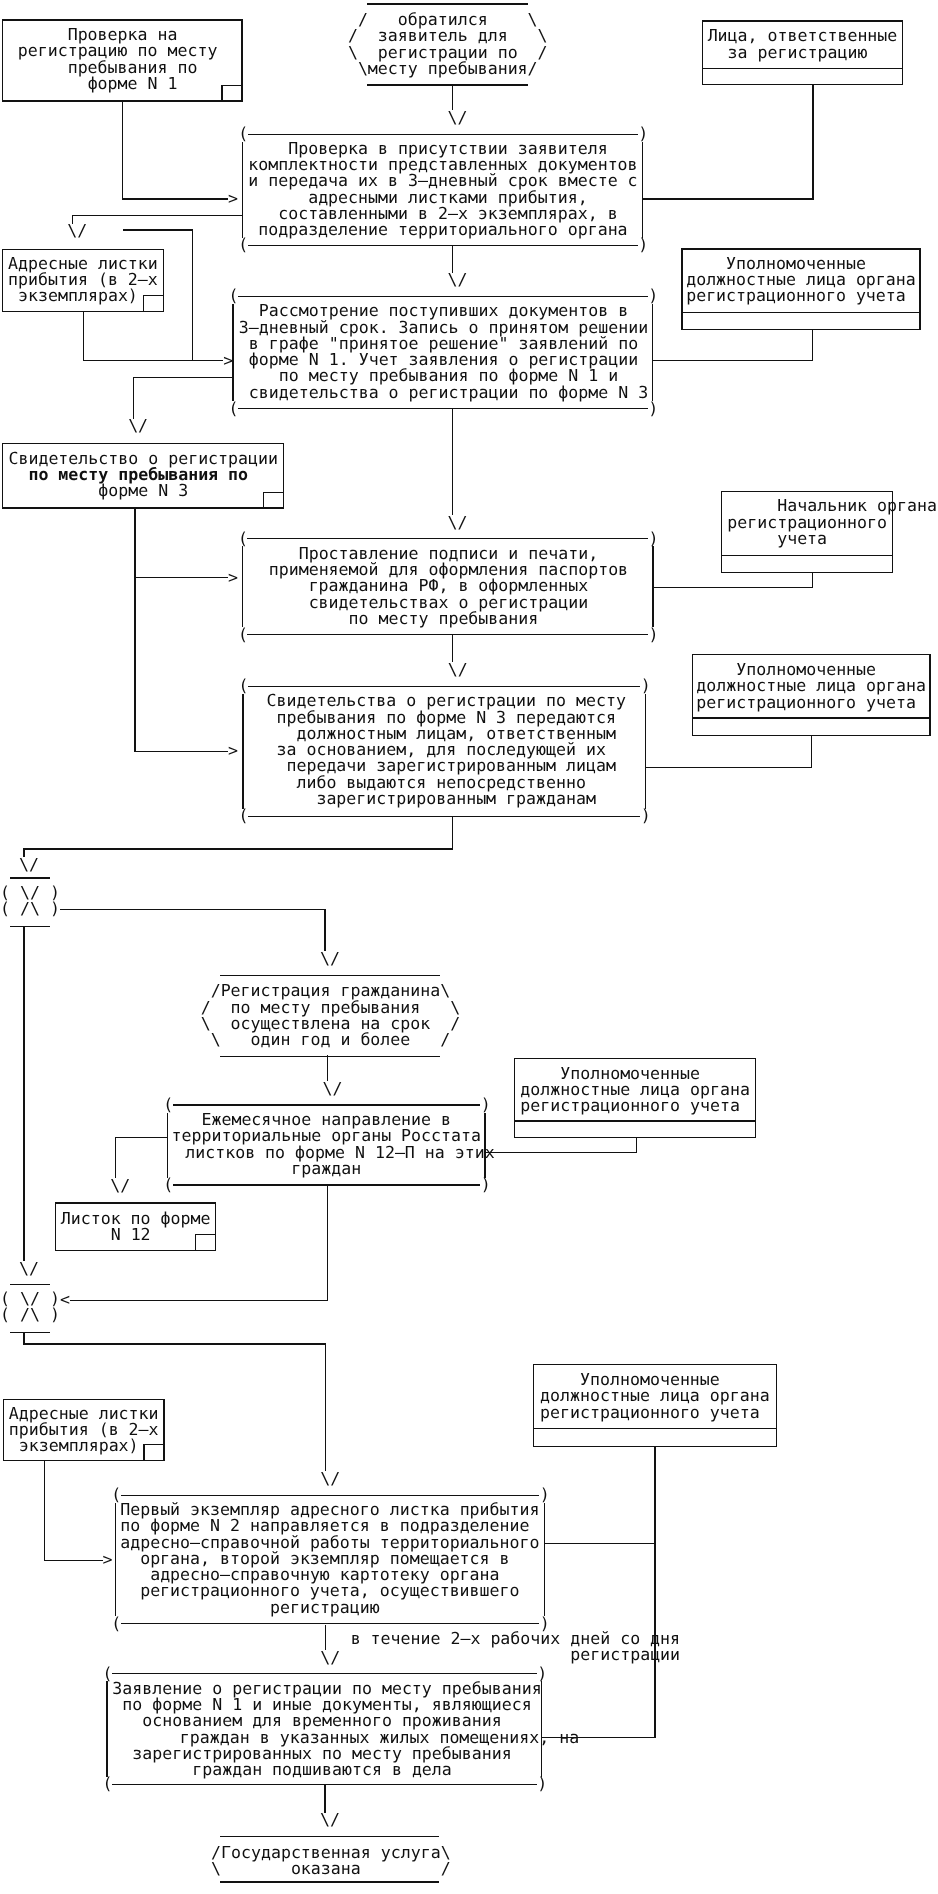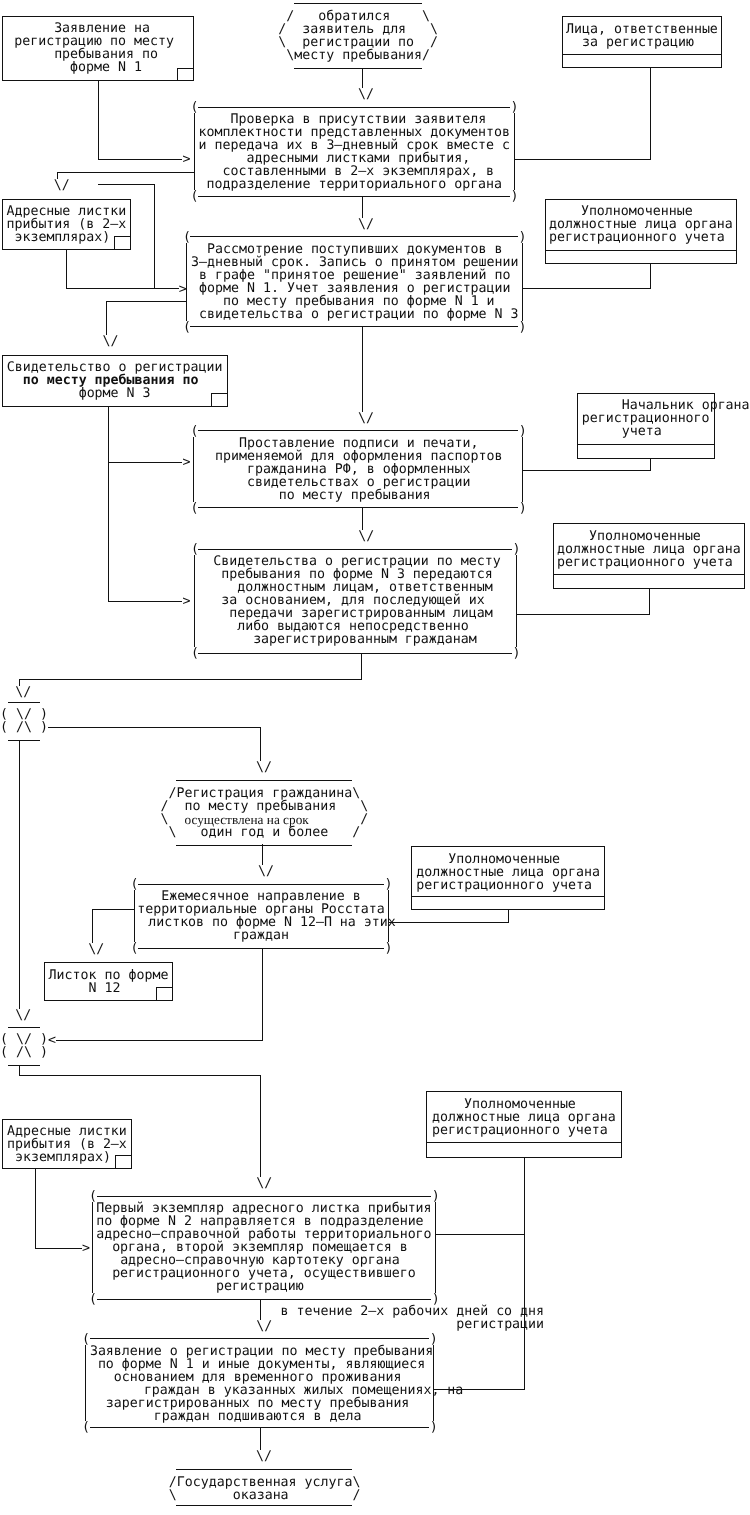--- a/index.html
+++ b/index.html
@@ -164,21 +164,21 @@
       <div class="glyph" style="left: 15.2px; top: 1008.5px;">\/</div>
       <div class="glyph" style="left: 258px; top: 864.6px;">\/</div>
       <div class="glyph" style="left: 88.2px; top: 942.5px;">\/</div>
       <div class="glyph" style="left: 48.1px; top: 1034.4px;">&lt;</div>
       <div class="glyph" style="left: 256.3px; top: 1176.8px;">\/</div>
       <div class="glyph" style="left: 82px; top: 1242.3px;">&gt;</div>
       <div class="glyph" style="left: 256.3px; top: 1319.6px;">\/</div>
       <div class="glyph" style="left: 256px; top: 1450px;">\/</div>
     </div>
   <div id="texts">
-      <div class="txt" style="left: 54.14px; top: 22.1px;">Заявление на</div>
+      <div class="txt" style="left: 54.14px; top: 22.1px;">Проверка на</div>
       <div class="txt" style="left: 14.2px; top: 35.1px;">регистрацию по месту</div>
       <div class="txt" style="left: 54.14px; top: 48.1px;">пребывания по</div>
       <div class="txt" style="left: 70.11px; top: 61.1px;">форме N 1</div>
       <div class="txt" style="left: 6.45px; top: 205.4px;">Адресные листки</div>
       <div class="txt" style="left: 6.45px; top: 218.4px;">прибытия (в 2–х</div>
       <div class="txt" style="left: 14.44px; top: 231.4px;">экземплярах)</div>
       <div class="txt" style="left: 6.77px; top: 361.1px;">Свидетельство о регистрации</div>
       <div class="txt" style="left: 22.74px; top: 374.1px; font-weight: bold;">по месту пребывания по</div>
       <div class="txt" style="left: 78.65px; top: 387.1px;">форме N 3</div>
       <div class="txt" style="left: 48.6px; top: 968.5px;">Листок по форме</div>
@@ -243,20 +243,20 @@
       <div class="txt" style="left: 113.86px; top: 1371px;">основанием для временного проживания</div>
       <div class="txt" style="left: 97.89px; top: 1384px; margin-left: 46px;">граждан в указанных жилых помещениях, на</div>
       <div class="txt" style="left: 105.87px; top: 1397px;">зарегистрированных по месту пребывания</div>
       <div class="txt" style="left: 153.8px; top: 1410px;">граждан подшиваются в дела</div>
       <div class="txt" style="left: 318.26px; top: 9.6px;">обратился</div>
       <div class="txt" style="left: 302.29px; top: 22.6px;">заявитель для</div>
       <div class="txt" style="left: 302.29px; top: 35.6px;">регистрации по</div>
       <div class="txt" style="left: 294.3px; top: 48.6px;">месту пребывания</div>
       <div class="txt" style="left: 176.5px; top: 786.5px;">Регистрация гражданина</div>
       <div class="txt" style="left: 184.49px; top: 799.5px;">по месту пребывания</div>
-      <div class="txt" style="left: 184.49px; top: 812.5px; font-family: Liberation Serif, serif;">осуществлена на срок</div>
+      <div class="txt" style="left: 184.49px; top: 812.5px;">осуществлена на срок</div>
       <div class="txt" style="left: 200.46px; top: 825.5px;">один год и более</div>
       <div class="txt" style="left: 176.8px; top: 1475.5px;">Государственная услуга</div>
       <div class="txt" style="left: 232.71px; top: 1488.5px;">оказана</div>
       <div class="txt" style="left: 280.5px; top: 1304.9px;">в течение 2–х рабочих дней со дня</div>
       <div class="txt" style="left: 456.22px; top: 1317.9px;">регистрации</div>
     </div>
 </div>
 
 </body></html>

